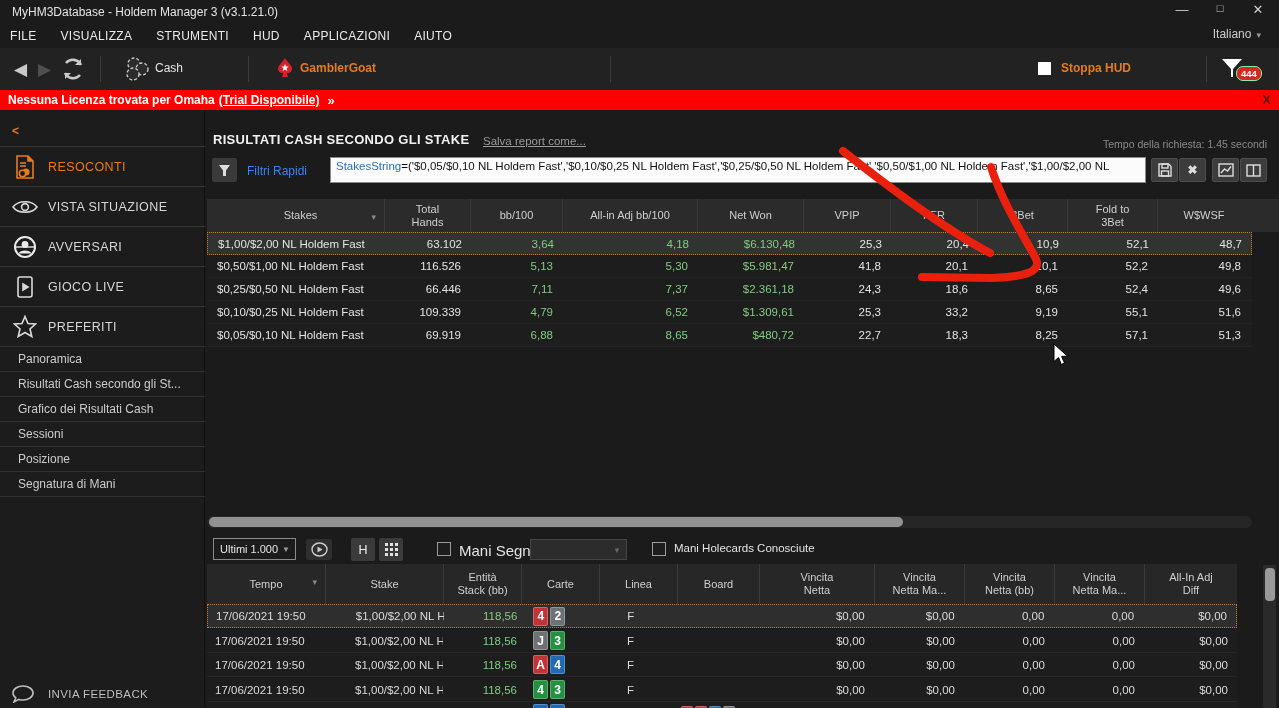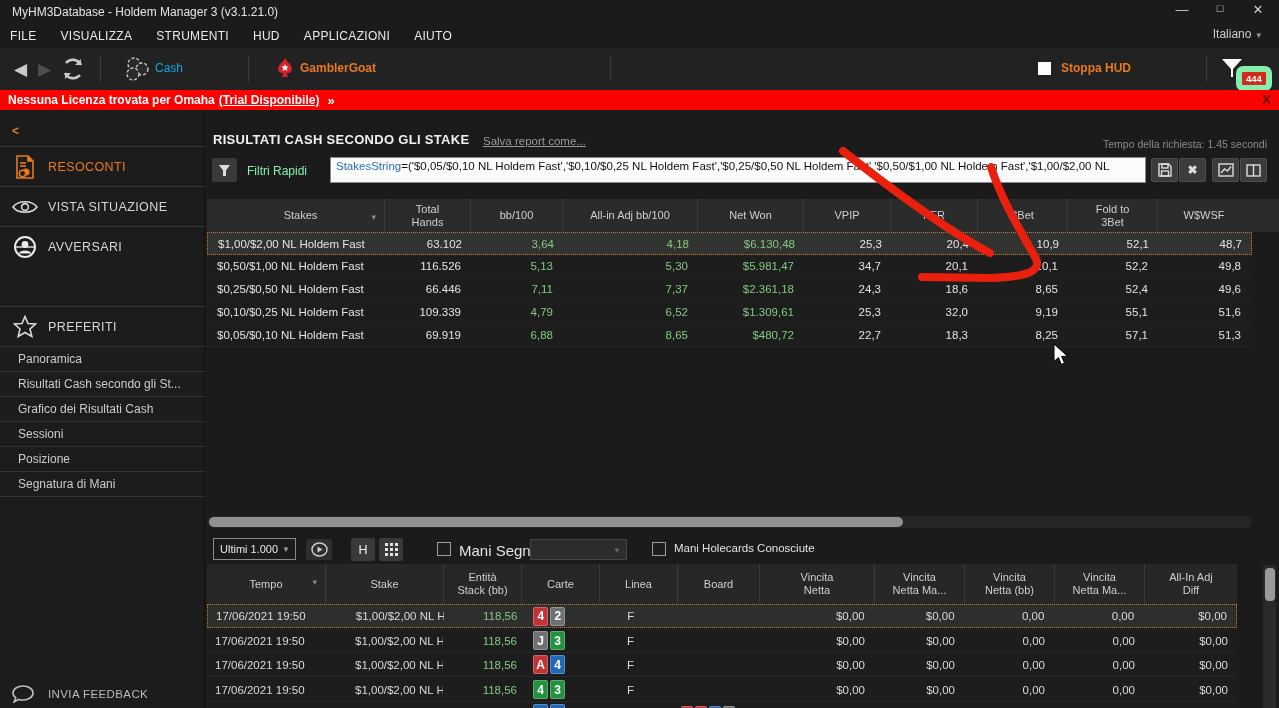--- a/index.html
+++ b/index.html
@@ -17,28 +17,28 @@
   .menubar { position:absolute; left:0; top:24px; width:1279px; height:24px; background:#1b1b1b; display:flex; align-items:center; gap:24px; padding-left:10px; color:#eaeaea; font-size:12px; }
   .menubar .mitem { letter-spacing:.3px; }
   .lang { position:absolute; right:18px; top:27px; color:#cccccc; font-size:12px; }
   .lang .chev { font-size:9px; color:#999; margin-left:5px; }
   .toolbar { position:absolute; left:0; top:48px; width:1279px; height:42px; background:#222222; }
   .tb-div { position:absolute; top:8px; width:1px; height:26px; background:#3b3b3b; }
   .nav-back { position:absolute; left:14px; top:11px; color:#c9c9c9; font-size:17px; }
   .nav-fwd  { position:absolute; left:38px; top:11px; color:#4f4f4f; font-size:17px; }
   .refresh  { position:absolute; left:60px; top:8px; }
   .chips-icon { position:absolute; left:122px; top:8px; }
-  .cash-label { position:absolute; left:155px; top:13px; color:#0ea5e9; font-size:12px;text-align:center; }
+  .cash-label { position:absolute; left:155px; top:13px; color:#e5e5e5; font-size:12px;text-align:center; }
   .spade-icon { position:absolute; left:276px; top:9px; }
   .player-label { position:absolute; left:300px; top:13px; color:#e87a1e; font-size:12px; font-weight:bold; }
   .stophud { position:absolute; left:1038px; top:13px; display:flex; align-items:center; gap:10px; }
   .stop-square { width:13px; height:13px; background:#fff; display:inline-block; }
   .stophud .lbl { color:#e87a1e; font-weight:bold; font-size:12px; }
   .funnel-wrap { position:absolute; left:1220px; top:9px; width:46px; height:26px; }
-  .badge { position:absolute; left:16px; top:9px; background:#d12a1e; color:#fff; font-size:9.5px; font-weight:bold; border-radius:7px; padding:1px 4px; border:6px solid #86efac; }
+  .badge { position:absolute; left:16px; top:9px; background:#d12a1e; color:#fff; font-size:9.5px; font-weight:bold; border-radius:7px; padding:1px 4px; border:1px solid #86efac; }
   
   .alertbar { position:absolute; left:0; top:90px; width:1279px; height:20px; background:#fb0100; color:#fff; font-weight:bold; font-size:12px; display:flex; align-items:center; padding-left:8px; }
   .alertbar .link { text-decoration:underline; margin-left:4px; }
   .alertbar .arr { margin-left:8px; font-size:13px; }
   .alert-close { position:absolute; right:8px; top:2px; color:#5f1600; font-weight:bold; font-size:13px; }
   
   .sidebar { position:absolute; left:0; top:110px; width:205px; height:598px; background:#1c1c1c; border-right:1px solid #101010; }
   .collapse { position:absolute; left:12px; top:14px; color:#e87a1e; font-size:12px; font-weight:bold; }
   .nav-section { position:absolute; left:0; width:205px; height:40px; border-top:1px solid #363636; display:flex; align-items:center; color:#d6d6d6; }
   .nav-section .ico { width:26px; margin-left:12px; display:flex; justify-content:center; }
@@ -46,21 +46,21 @@
   .nav-section.active .slabel { color:#e87a1e; }
   .sub-item { position:absolute; left:0; width:205px; height:25px; border-top:1px solid #313131; display:flex; align-items:center; padding-left:18px; color:#cccccc; font-size:12px; }
   .sub-last-border { position:absolute; left:0; top:496px; width:205px; height:1px; background:#313131; }
   .feedback { position:absolute; left:12px; top:575px; display:flex; align-items:center; gap:14px; color:#bdbdbd; font-size:11.5px; letter-spacing:.4px; }
   
   .main { position:absolute; left:205px; top:110px; width:1074px; height:598px; background:#1b1b1b; }
   .rep-title { position:absolute; left:8px; top:22px; color:#f0f0f0; font-weight:bold; font-size:13px; letter-spacing:.3px; }
   .save-link { position:absolute; left:278px; top:25px; color:#9a9a9a; font-size:11.5px; text-decoration:underline; }
   .req-time { position:absolute; right:12px; top:28px; color:#8a8a8a; font-size:10.5px; }
   .qf-btn { position:absolute; left:7px; top:48px; width:25px; height:24px; background:#3a3a3a; border-radius:2px; display:flex; align-items:center; justify-content:center; }
-  .qf-label { position:absolute; left:42px; top:54px; color:#86efac; font-size:12px; }
+  .qf-label { position:absolute; left:42px; top:54px; color:#3b82f6; font-size:12px; }
   .filter-input { position:absolute; left:125px; top:47px; width:816px; height:26px; background:#fbfbfb; border:1px solid #8a8a8a; overflow:hidden; font-size:11.5px; line-height:13px; padding:2px 5px; color:#111; white-space:nowrap; }
   .filter-input .fkey { color:#2e6db5; }
   .fbtn { position:absolute; top:48px; width:27px; height:24px; background:#3c3c3c; border:1px solid #4d4d4d; border-radius:2px; display:flex; align-items:center; justify-content:center; color:#ddd; }
   
   .st-header { position:absolute; left:2px; top:89px; width:1073px; height:33px; background:#2b2b2b; display:flex; color:#cfcfcf; font-size:11px; }
   .st-header .hc { display:flex; align-items:center; justify-content:center; text-align:center; white-space:pre-line; border-left:1px solid #3a3a3a; position:relative; line-height:13px; }
   .st-header .hc:first-child { border-left:none; }
   .sort-arrow { position:absolute; right:8px; top:12px; color:#8a8a8a; font-size:9px; }
   .st-body { position:absolute; left:2px; top:122px; width:1045px; }
   .st-row { position:absolute; left:0; width:1045px; height:23px; display:flex; align-items:center; font-size:11.5px; color:#e3e3e3; border-bottom:1px solid #232323; background:#1d1d1d; }
@@ -214,20 +214,29 @@
       <svg width="22" height="22" viewBox="0 0 22 22">
         <circle cx="11" cy="11" r="10" fill="none" stroke="#eaeaea" stroke-width="2"></circle>
         <circle cx="11" cy="8.5" r="3.4" fill="#eaeaea"></circle>
           <path d="M4.5 17.5 C6 13.5 16 13.5 17.5 17.5" fill="#eaeaea"></path>
         <line x1="2" y1="11" x2="20" y2="11" stroke="#eaeaea" stroke-width="1.4"></line>
       </svg>
     </span>
     <span class="slabel">AVVERSARI</span>
   </div>
 
+  <div class="nav-section" style="top:156px;">
+    <span class="ico">
+      <svg width="20" height="24" viewBox="0 0 20 24" fill="none" stroke="#d9d9d9" stroke-width="1.6">
+        <rect x="3" y="2" width="14" height="20" rx="2"></rect>
+          <path d="M8 9 L13 12 L8 15 Z" fill="#d9d9d9"></path>
+      </svg>
+    </span>
+    <span class="slabel">GIOCO LIVE</span>
+  </div>
 
   <div class="nav-section" style="top:196px;">
     <span class="ico">
       <svg width="24" height="23" viewBox="0 0 24 23" fill="none" stroke="#d9d9d9" stroke-width="1.6">
         <path d="M12 1.5 L15 8.5 L22.5 9 L17 14 L18.8 21.5 L12 17.5 L5.2 21.5 L7 14 L1.5 9 L9 8.5 Z"></path>
       </svg>
     </span>
     <span class="slabel">PREFERITI</span>
   </div>
 
@@ -325,21 +334,21 @@
       <div class="cell c7 ra">10,9</div>
       <div class="cell c8 ra">52,1</div>
       <div class="cell c9 ra">48,7</div>
     </div>
     <div class="st-row" style="top:23px;">
       <div class="cell c0">$0,50/$1,00 NL Holdem Fast</div>
       <div class="cell c1 ra">116.526</div>
       <div class="cell c2 ra green">5,13</div>
       <div class="cell c3 ra green">5,30</div>
       <div class="cell c4 ra green">$5.981,47</div>
-      <div class="cell c5 ra">34,7</div>
+      <div class="cell c5 ra">41,8</div>
       <div class="cell c6 ra">20,1</div>
       <div class="cell c7 ra">10,1</div>
       <div class="cell c8 ra">52,2</div>
       <div class="cell c9 ra">49,8</div>
     </div>
     <div class="st-row" style="top:46px;">
       <div class="cell c0">$0,25/$0,50 NL Holdem Fast</div>
       <div class="cell c1 ra">66.446</div>
       <div class="cell c2 ra green">7,11</div>
       <div class="cell c3 ra green">7,37</div>
@@ -350,21 +359,21 @@
       <div class="cell c8 ra">52,4</div>
       <div class="cell c9 ra">49,6</div>
     </div>
     <div class="st-row" style="top:69px;">
       <div class="cell c0">$0,10/$0,25 NL Holdem Fast</div>
       <div class="cell c1 ra">109.339</div>
       <div class="cell c2 ra green">4,79</div>
       <div class="cell c3 ra green">6,52</div>
       <div class="cell c4 ra green">$1.309,61</div>
       <div class="cell c5 ra">25,3</div>
-      <div class="cell c6 ra">32,0</div>
+      <div class="cell c6 ra">33,2</div>
       <div class="cell c7 ra">9,19</div>
       <div class="cell c8 ra">55,1</div>
       <div class="cell c9 ra">51,6</div>
     </div>
     <div class="st-row" style="top:92px;">
       <div class="cell c0">$0,05/$0,10 NL Holdem Fast</div>
       <div class="cell c1 ra">69.919</div>
       <div class="cell c2 ra green">6,88</div>
       <div class="cell c3 ra green">8,65</div>
       <div class="cell c4 ra green">$480,72</div>

